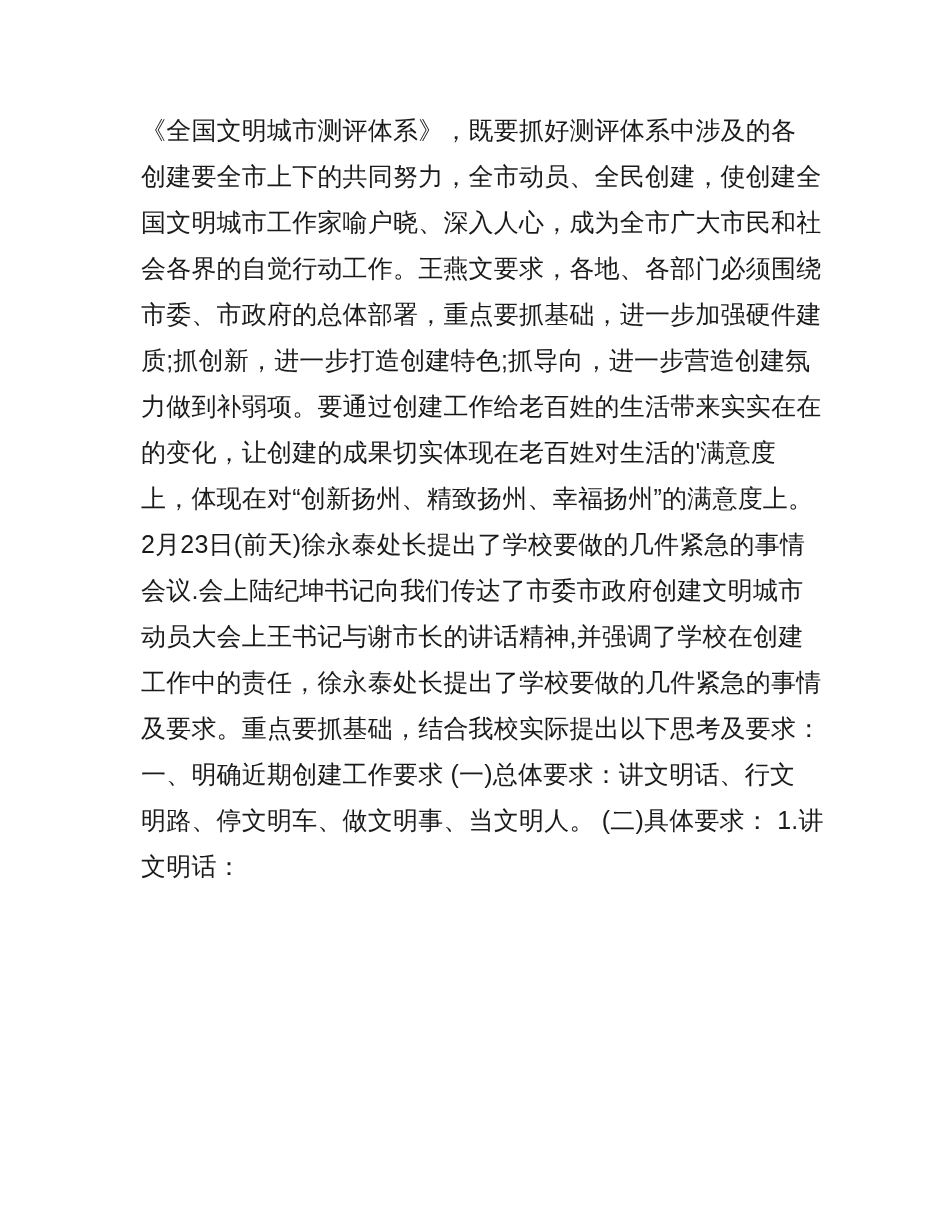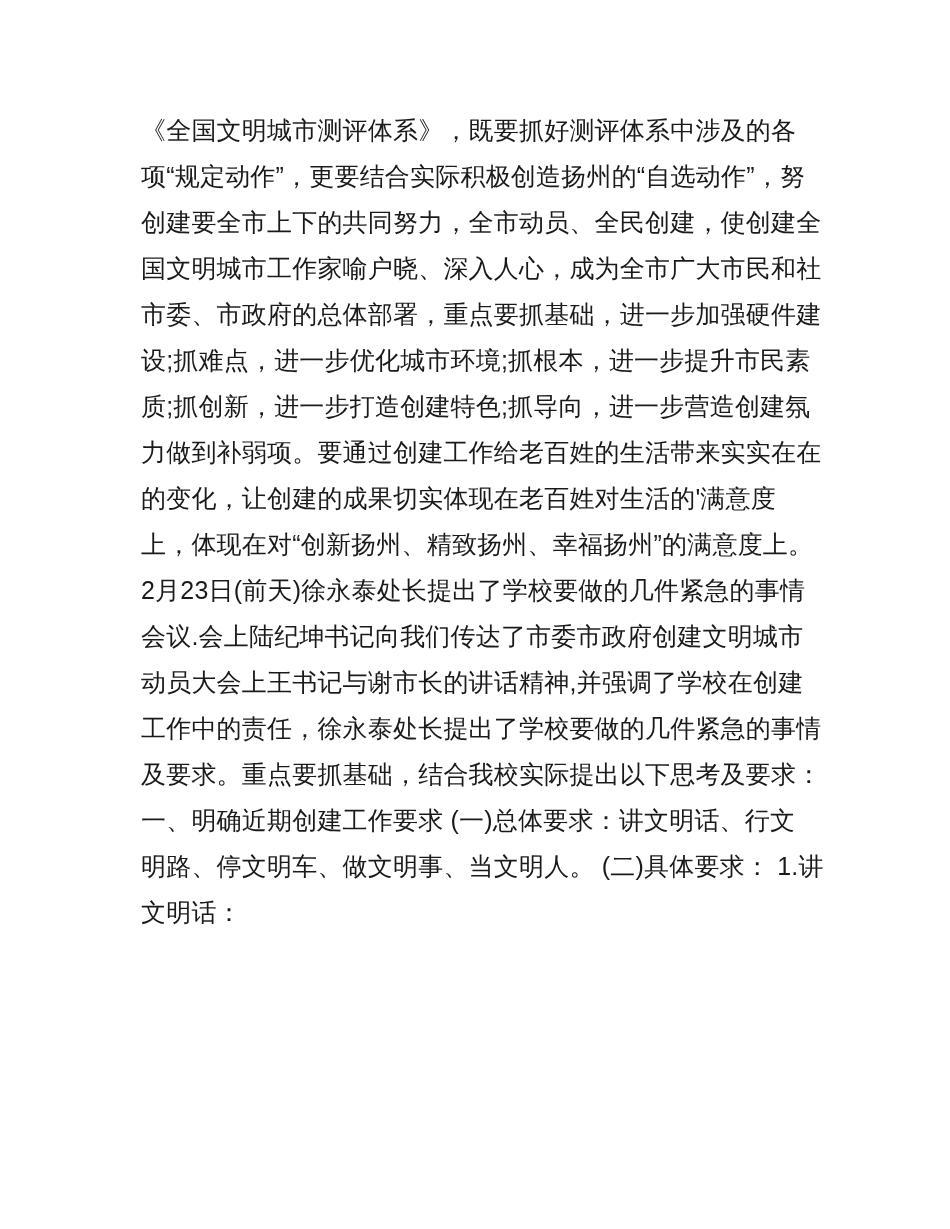--- a/index.html
+++ b/index.html
@@ -37,25 +37,24 @@
       white-space: nowrap;
       letter-spacing: 0.2px;
     }
   </style>
 </head>
 <body>
 
 <div class="page">
   <div class="text-block">
     <span class="line">《全国文明城市测评体系》，既要抓好测评体系中涉及的各</span>
-    <span class="line">项“规定动作”，更要结合实际积极创造扬州的“自选动作”，努</span>
     <span class="line">创建要全市上下的共同努力，全市动员、全民创建，使创建全</span>
     <span class="line">国文明城市工作家喻户晓、深入人心，成为全市广大市民和社</span>
+    <span class="line">会各界的自觉行动工作。王燕文要求，各地、各部门必须围绕</span>
     <span class="line">市委、市政府的总体部署，重点要抓基础，进一步加强硬件建</span>
-    <span class="line">设;抓难点，进一步优化城市环境;抓根本，进一步提升市民素</span>
     <span class="line">质;抓创新，进一步打造创建特色;抓导向，进一步营造创建氛</span>
     <span class="line">力做到补弱项。要通过创建工作给老百姓的生活带来实实在在</span>
     <span class="line">的变化，让创建的成果切实体现在老百姓对生活的'满意度</span>
     <span class="line">上，体现在对“创新扬州、精致扬州、幸福扬州”的满意度上。</span>
     <span class="line">2月23日(前天)徐永泰处长提出了学校要做的几件紧急的事情</span>
     <span class="line">会议.会上陆纪坤书记向我们传达了市委市政府创建文明城市</span>
     <span class="line">动员大会上王书记与谢市长的讲话精神,并强调了学校在创建</span>
     <span class="line">工作中的责任，徐永泰处长提出了学校要做的几件紧急的事情</span>
     <span class="line">及要求。重点要抓基础，结合我校实际提出以下思考及要求：</span>
     <span class="line">一、明确近期创建工作要求 (一)总体要求：讲文明话、行文</span>

